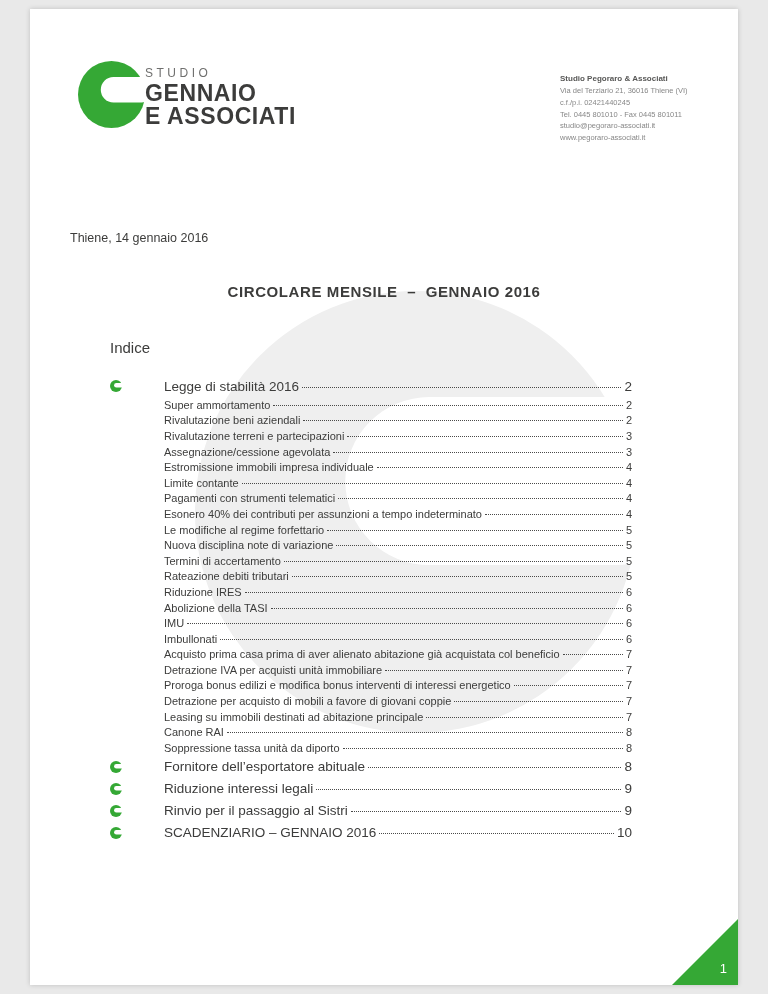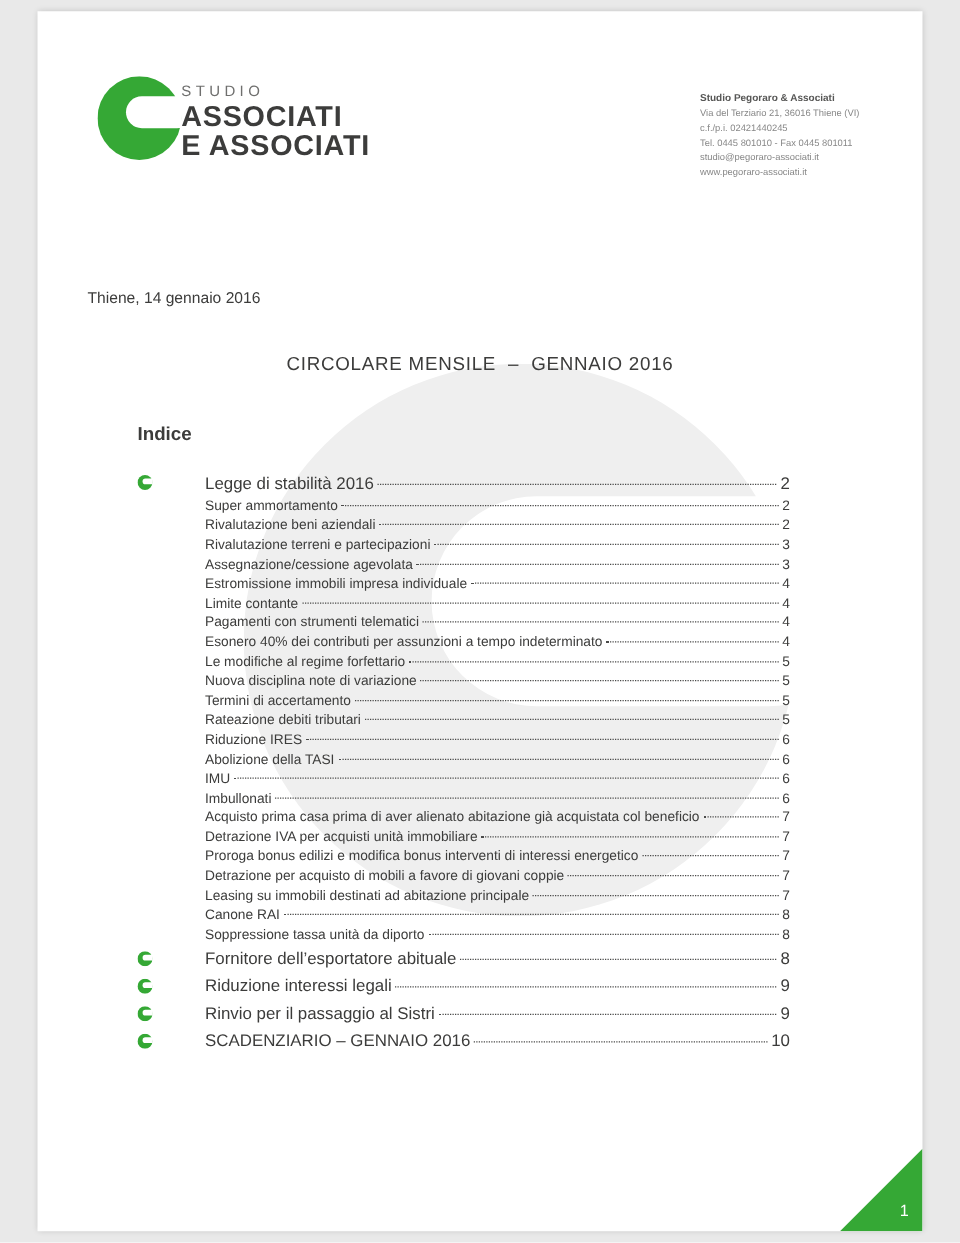--- a/index.html
+++ b/index.html
@@ -54,27 +54,27 @@
     font-size:7.5px;color:var(--text-gray);line-height:1.55;z-index:1;
   }
   .contact-name{font-weight:bold;color:#575756;font-size:8px;}
   
   .dateline{
     position:absolute;left:40px;top:222px;
     font-size:12.5px;color:var(--text-dark);z-index:1;
   }
   .doc-title{
     position:absolute;left:0;top:274px;width:100%;
-    text-align:center;font-size:15px;font-weight:normal;
+    text-align:center;font-size:15px;font-weight:bold;
     letter-spacing:0.6px;color:var(--text-dark);
     white-space:pre;z-index:1;
   }
   .toc-heading{
     position:absolute;left:80px;top:330px;
-    font-size:15px;font-weight:bold;color:var(--text-dark);z-index:1;
+    font-size:15px;font-weight:normal;color:var(--text-dark);z-index:1;
   }
   
   .toc-list{
     position:absolute;left:80px;top:366px;width:522px;z-index:1;
   }
   .toc-row{display:flex;align-items:baseline;color:var(--text-dark);}
   .toc-row.level1{font-size:13.5px;padding:3.5px 0;}
   .toc-row.level2{font-size:11px;padding:1.8px 0 1.8px 18px;}
   .toc-bullet{
     width:12px;height:12px;margin-right:6px;
@@ -113,21 +113,21 @@
 
   <div class="logo-wrap">
     <div class="logo-mark">
       <svg viewBox="0 0 100 100" xmlns="http://www.w3.org/2000/svg">
         <circle cx="50" cy="50" r="50" fill="currentColor"></circle>
         <rect x="34" y="24" width="80" height="38" rx="19" fill="#ffffff"></rect>
       </svg>
     </div>
     <div class="logo-text">
       <div class="logo-studio">STUDIO</div>
-      <div class="logo-name">ASSOCIATI</div>
+      <div class="logo-name">GENNAIO</div>
       <div class="logo-name">E ASSOCIATI</div>
     </div>
   </div>
 
   <div class="contact">
     <div class="contact-name">Studio Pegoraro &amp; Associati</div>
     <div>Via del Terziario 21, 36016 Thiene (VI)</div>
     <div>c.f./p.i. 02421440245</div>
     <div>Tel. 0445 801010 - Fax 0445 801011</div>
     <div>studio@pegoraro-associati.it</div>

